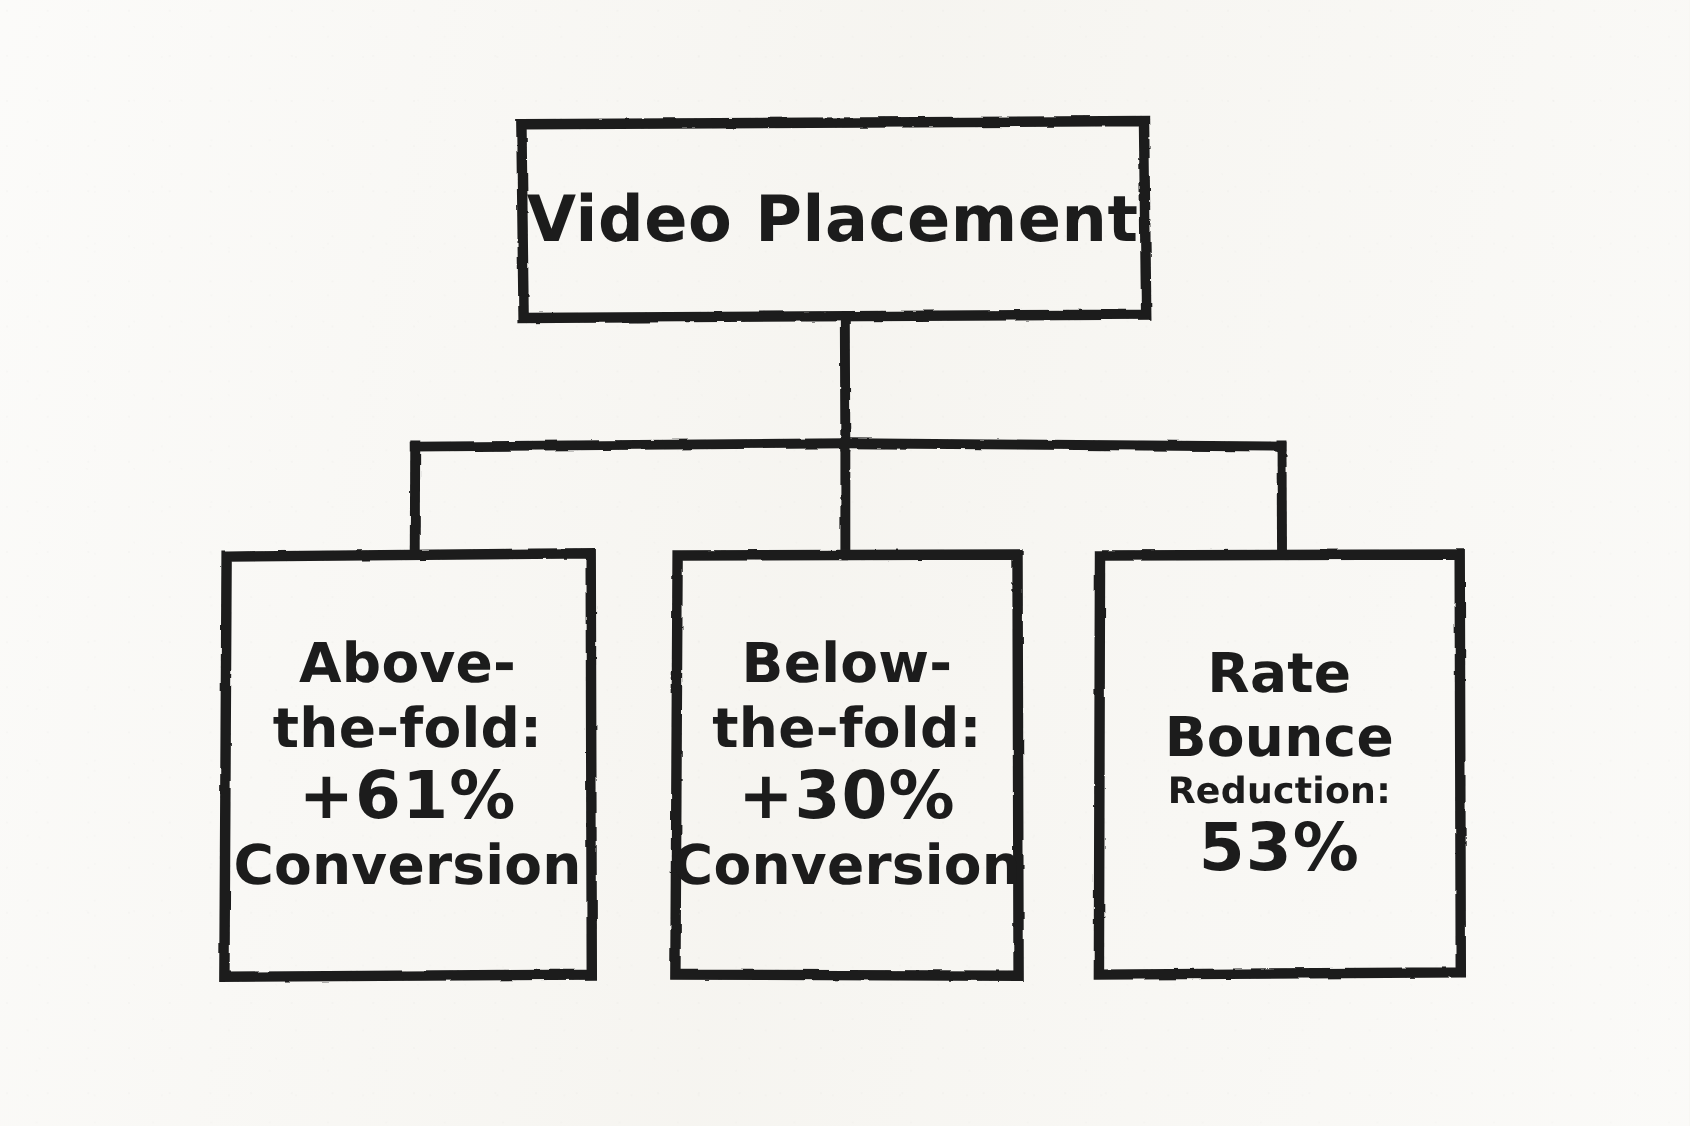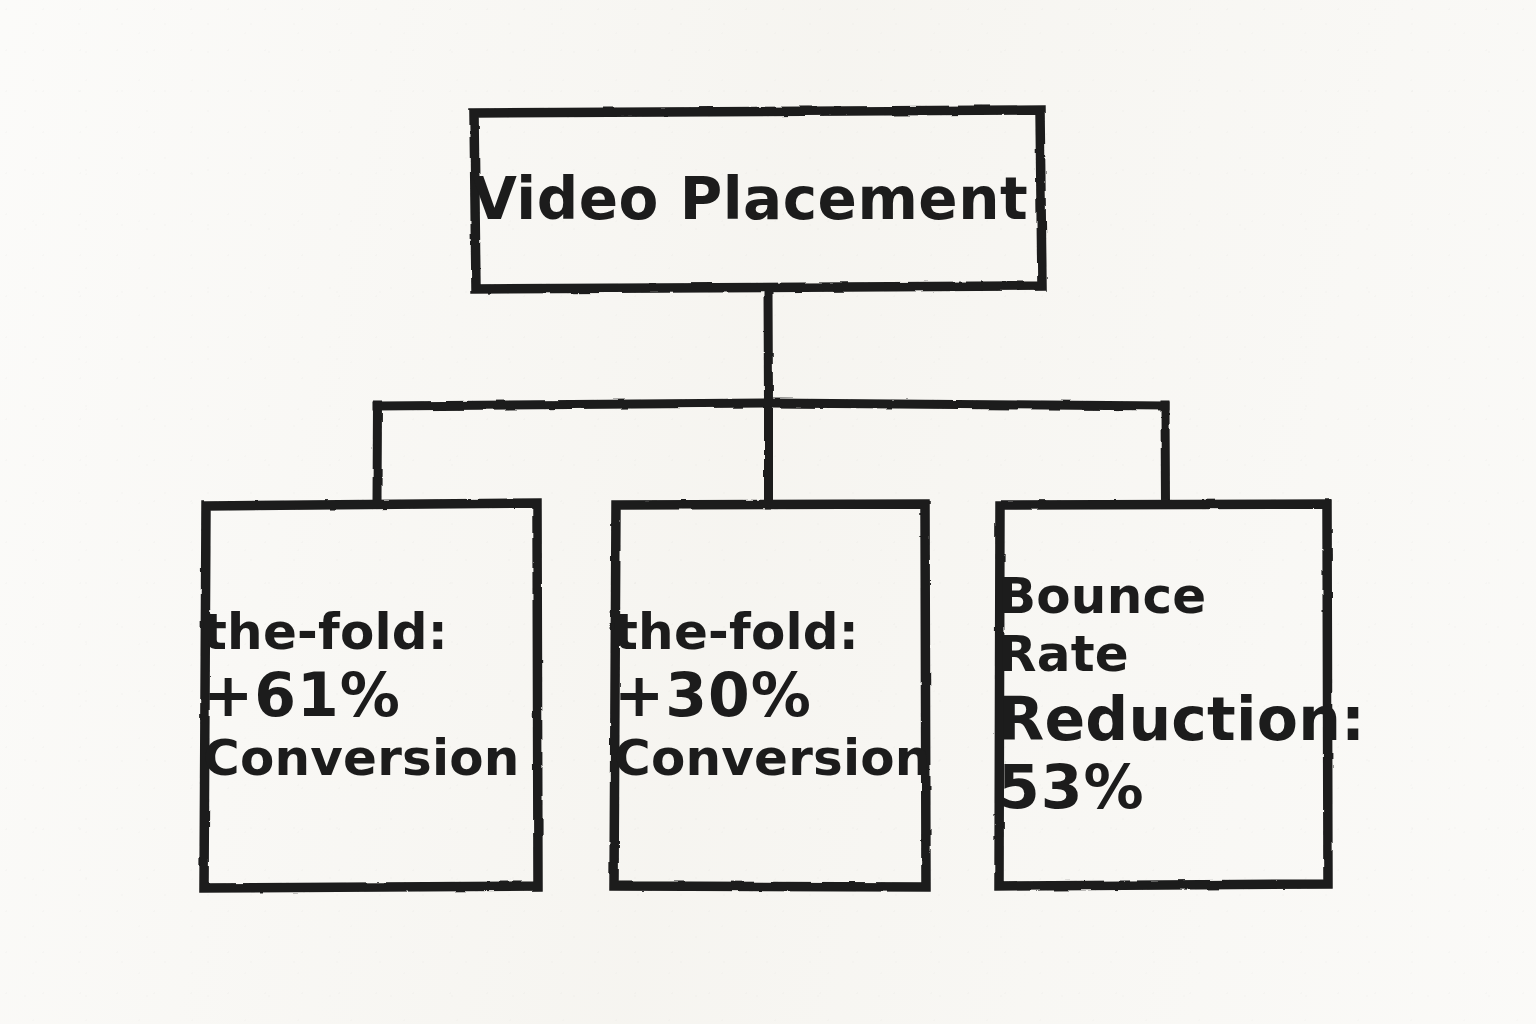--- a/index.html
+++ b/index.html
@@ -29,21 +29,21 @@
   #sketch {
     position: absolute;
     inset: 0;
     width: 1536px;
     height: 1024px;
   }
   .node-text {
     position: absolute;
     display: flex;
     flex-direction: column;
-    align-items: flex-start;
+    align-items: center;
     justify-content: center;
     text-align: center;
     color: #1c1c1c;
     font-family: "DejaVu Sans", sans-serif;
     font-weight: bold;
     letter-spacing: 0.2px;
     -webkit-font-smoothing: antialiased;
     user-select: none;
   }
   .root-text {
@@ -56,21 +56,21 @@
     font-size: 50px;
     line-height: 1.17;
     white-space: nowrap;
   }
   .leaf-line.emph {
     font-size: 60px;
     line-height: 1.12;
     letter-spacing: 1px;
   }
   .leaf-line.tight {
-    font-size: 60px;
+    font-size: 33px;
   }
 </style>
 </head>
 <body>
 
 <div id="stage">
 
   <svg id="sketch" viewBox="0 0 1536 1024" aria-hidden="true">
     <defs>
       <filter id="rough" x="-12%" y="-12%" width="124%" height="124%">
@@ -102,31 +102,33 @@
       <path d="M 616 505 L 925 504 L 926 887 L 614 886 Z" stroke-width="9.5"></path>
       <path d="M 1000 505 L 1327 504 L 1328 884 L 999 886 Z" stroke-width="9.5"></path>
     </g>
   </svg>
 
   <div class="node-text root-text" style="left:472px; top:110px; width:570px; height:178px;">
     <span>Video Placement</span>
   </div>
 
   <div class="node-text" style="left:203px; top:503px; width:335px; height:385px;">
+    <span class="leaf-line">Above-</span>
     <span class="leaf-line">the-fold:</span>
     <span class="leaf-line emph">+61%</span>
     <span class="leaf-line">Conversion</span>
   </div>
 
   <div class="node-text" style="left:614px; top:503px; width:312px; height:385px;">
+    <span class="leaf-line">Below-</span>
     <span class="leaf-line">the-fold:</span>
     <span class="leaf-line emph">+30%</span>
     <span class="leaf-line">Conversion</span>
   </div>
 
   <div class="node-text" style="left:998px; top:503px; width:330px; height:382px;">
+    <span class="leaf-line">Rate</span>
     <span class="leaf-line">Bounce</span>
-    <span class="leaf-line">Rate</span>
     <span class="leaf-line tight">Reduction:</span>
     <span class="leaf-line emph">53%</span>
   </div>
 
 </div>
 
 </body></html>

